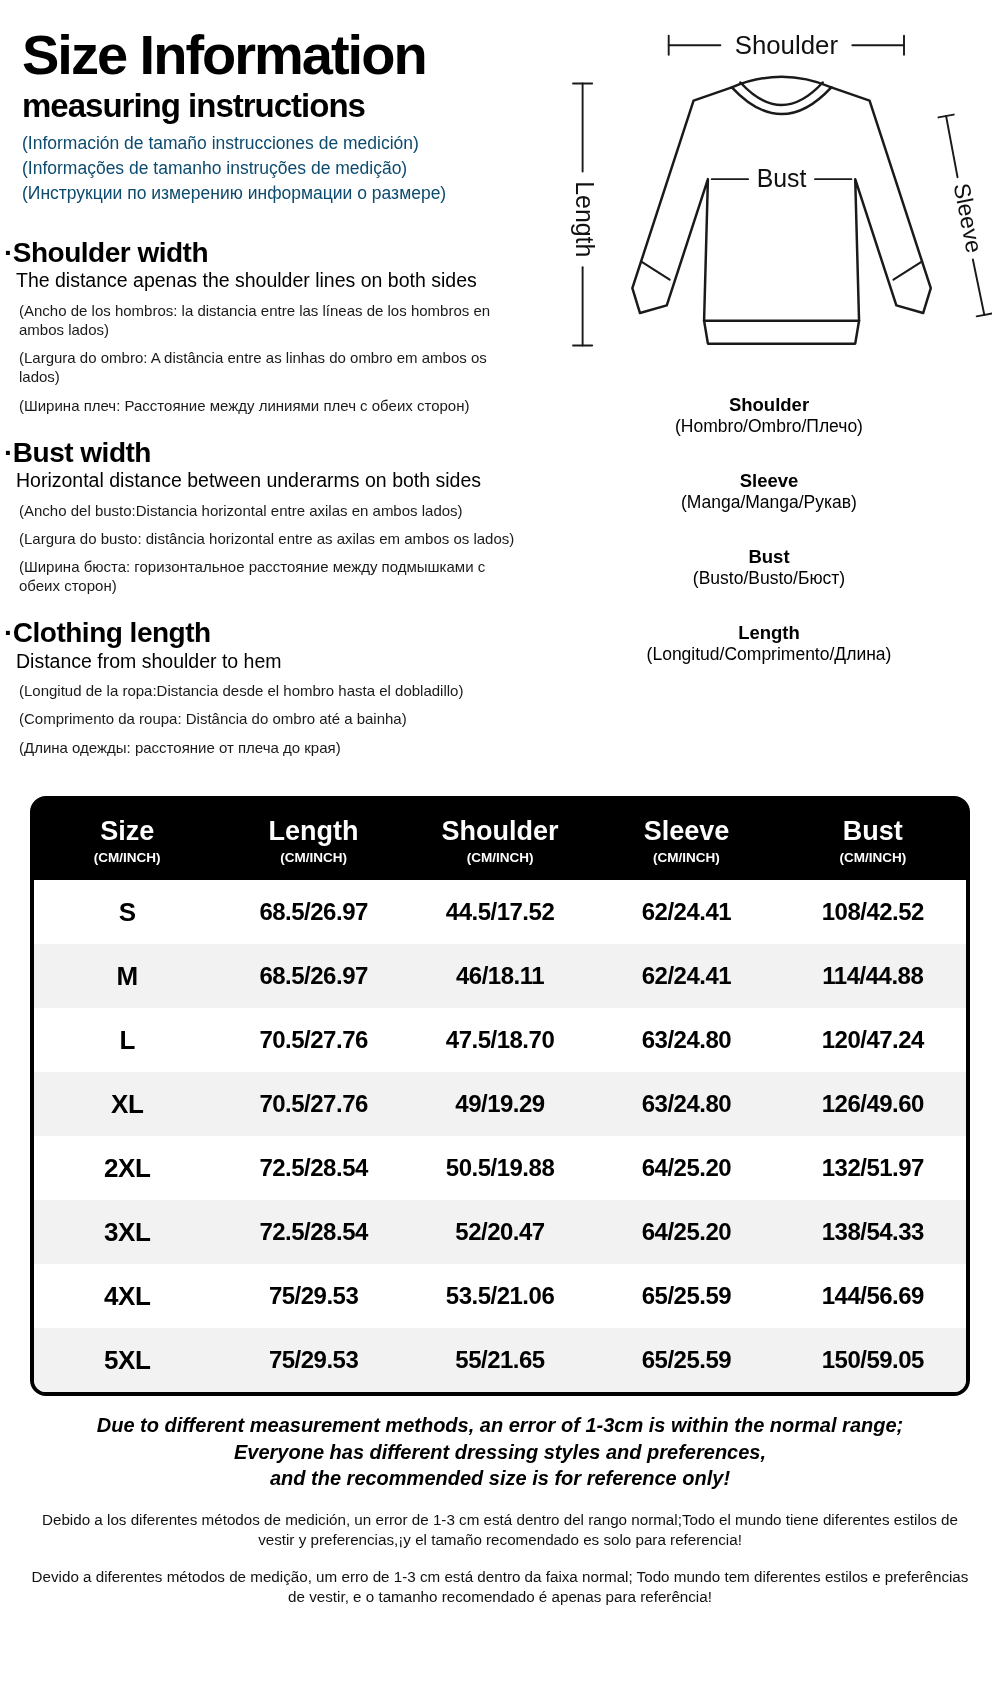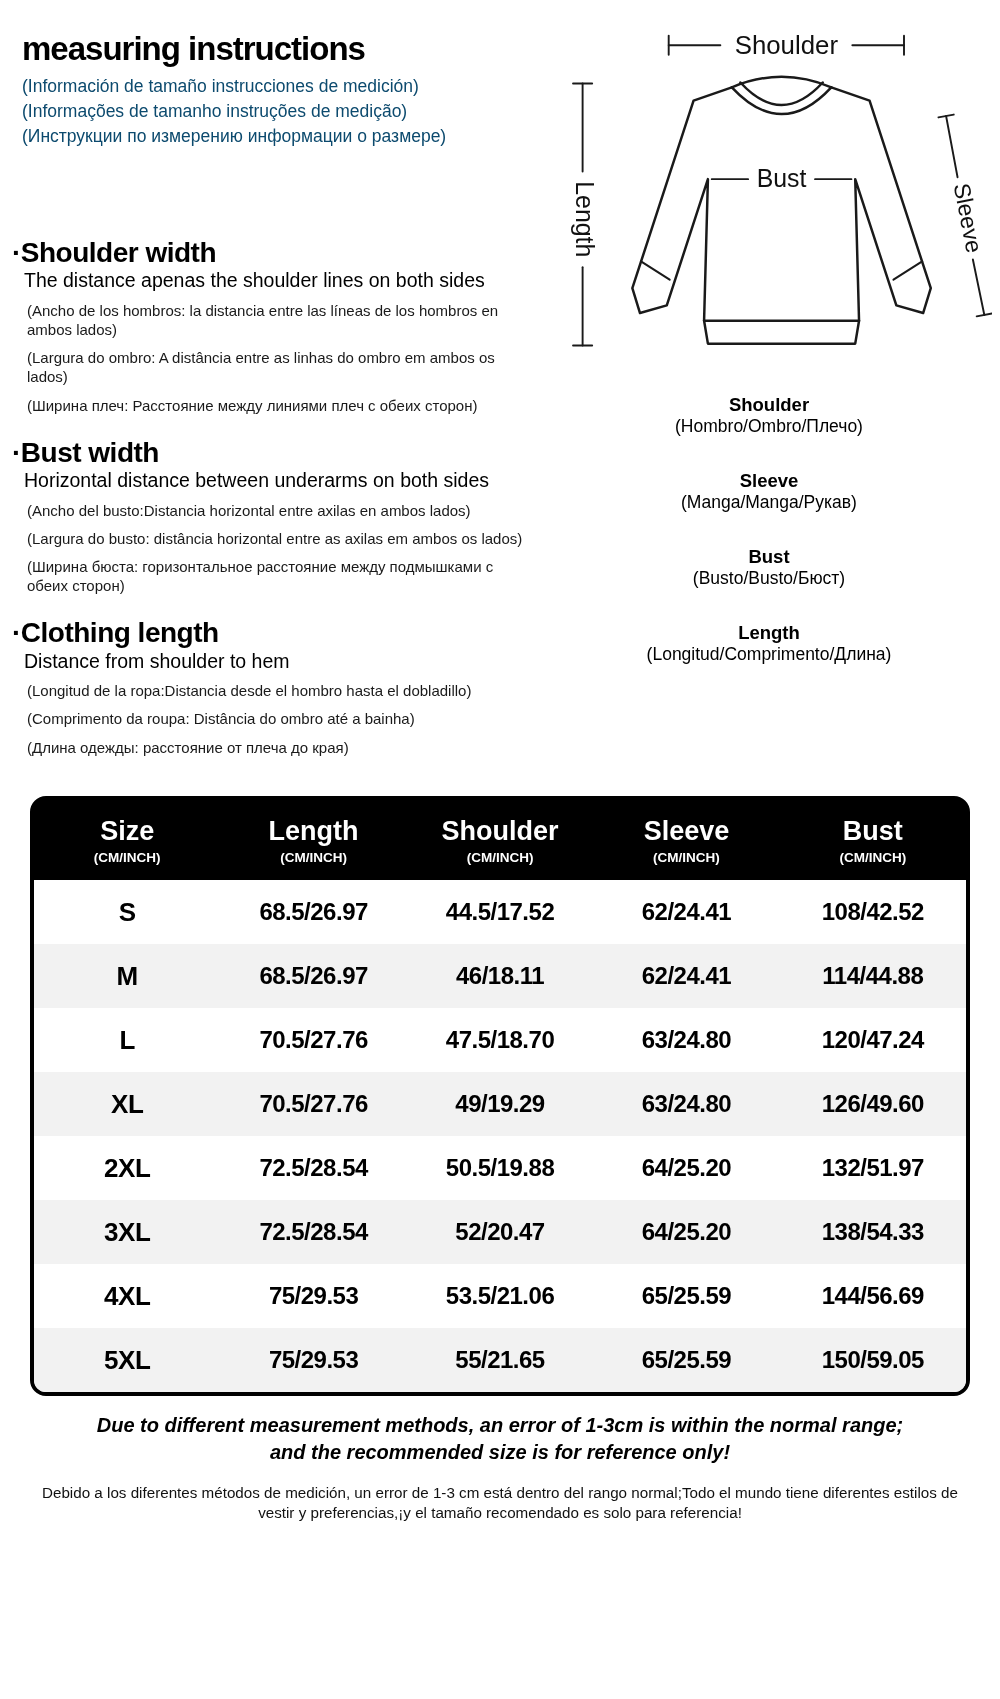--- a/index.html
+++ b/index.html
@@ -7,21 +7,21 @@
           font-family:"Liberation Sans",sans-serif;color:#000;}
 
   
   .title-block{position:absolute;left:22px;top:26px;width:530px;}
   .title-main{font-size:56px;font-weight:bold;letter-spacing:-2px;line-height:1.02;}
   .title-sub{font-size:33px;font-weight:bold;letter-spacing:-1px;margin-top:6px;line-height:1.05;}
   .title-trans{font-size:17.5px;line-height:1.32;margin-top:2px;color:#0c4a6e;}
   .title-trans-wrap{margin-top:8px;}
 
   
-  .sections{position:absolute;left:12px;top:238px;width:522px;}
+  .sections{position:absolute;left:4px;top:238px;width:522px;}
   .section{margin-bottom:23px;}
   .section-title{font-size:28px;font-weight:bold;letter-spacing:-0.5px;line-height:1.05;}
   .section-desc{font-size:19.5px;margin:2px 0 0 12px;line-height:1.15;}
   .section-note{font-size:15px;margin:9px 0 0 15px;line-height:1.28;color:#1a1a1a;}
 
   
   .diagram{position:absolute;left:552px;top:28px;width:440px;height:332px;}
   .diagram svg{display:block;}
 
   .legend{position:absolute;left:545px;top:394px;width:448px;text-align:center;}
@@ -47,20 +47,21 @@
   .footer{position:absolute;left:30px;top:1412px;width:940px;text-align:center;}
   .footer-bold{font-size:20px;font-weight:bold;line-height:1.33;color:#000;font-style:italic;}
   .footer-note{font-size:15.2px;line-height:1.3;margin-top:18px;color:#111;}
 </style>
 </head>
 <body>
 
 <div class="canvas">
 
   <div class="title-block">
+    <div class="title-main">Size Information</div>
     <div class="title-sub">measuring instructions</div>
     <div class="title-trans-wrap">
       <div class="title-trans">(Información de tamaño instrucciones de medición)</div>
       <div class="title-trans">(Informações de tamanho instruções de medição)</div>
       <div class="title-trans">(Инструкции по измерению информации о размере)</div>
     </div>
   </div>
 
   <div class="sections">
     <div class="section">
@@ -224,18 +225,20 @@
         <div class="td">55/21.65</div>
         <div class="td">65/25.59</div>
         <div class="td">150/59.05</div>
       </div>
     </div>
   </div>
 
   <div class="footer">
     <div class="footer-bold">
       <div>Due to different measurement methods, an error of 1-3cm is within the normal range;</div>
+      <div>Everyone has different dressing styles and preferences,</div>
       <div>and the recommended size is for reference only!</div>
     </div>
     <div class="footer-note">Debido a los diferentes métodos de medición, un error de 1-3 cm está dentro del rango normal;Todo el mundo tiene diferentes estilos de vestir y preferencias,¡y el tamaño recomendado es solo para referencia!</div>
+    <div class="footer-note">Devido a diferentes métodos de medição, um erro de 1-3 cm está dentro da faixa normal; Todo mundo tem diferentes estilos e preferências de vestir, e o tamanho recomendado é apenas para referência!</div>
   </div>
 
 </div>
 
 </body></html>

